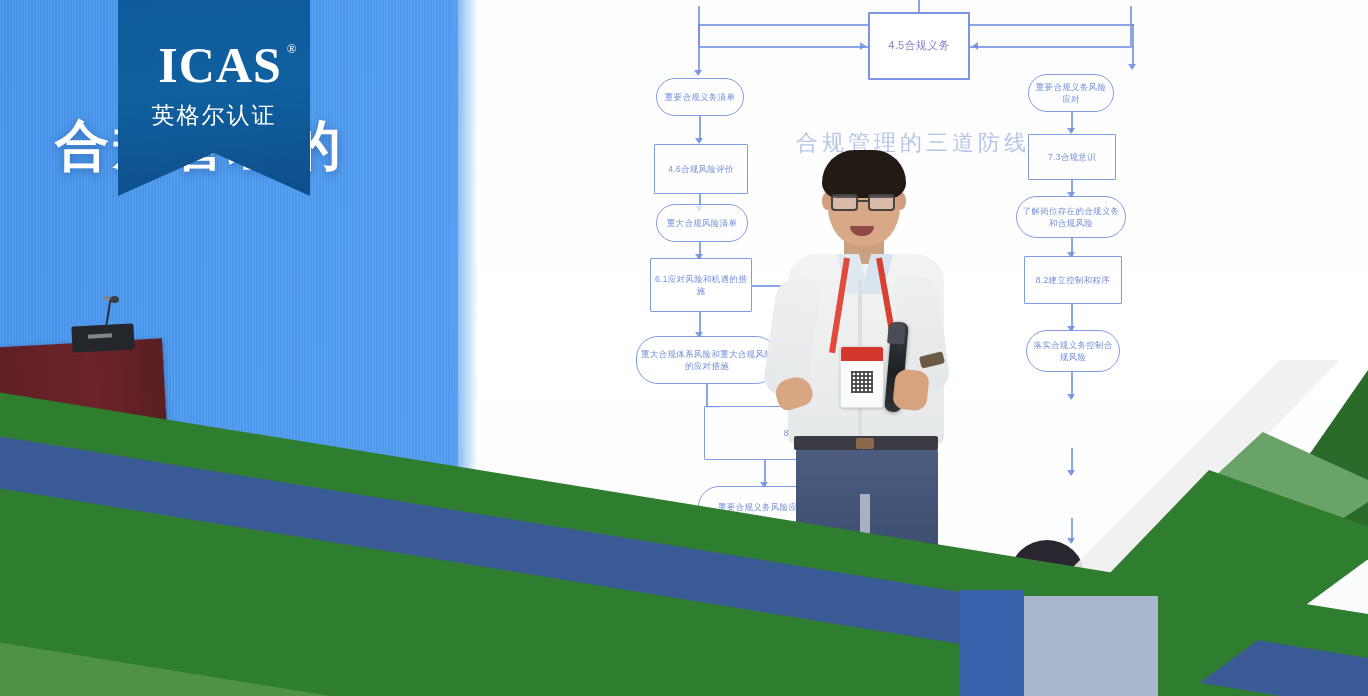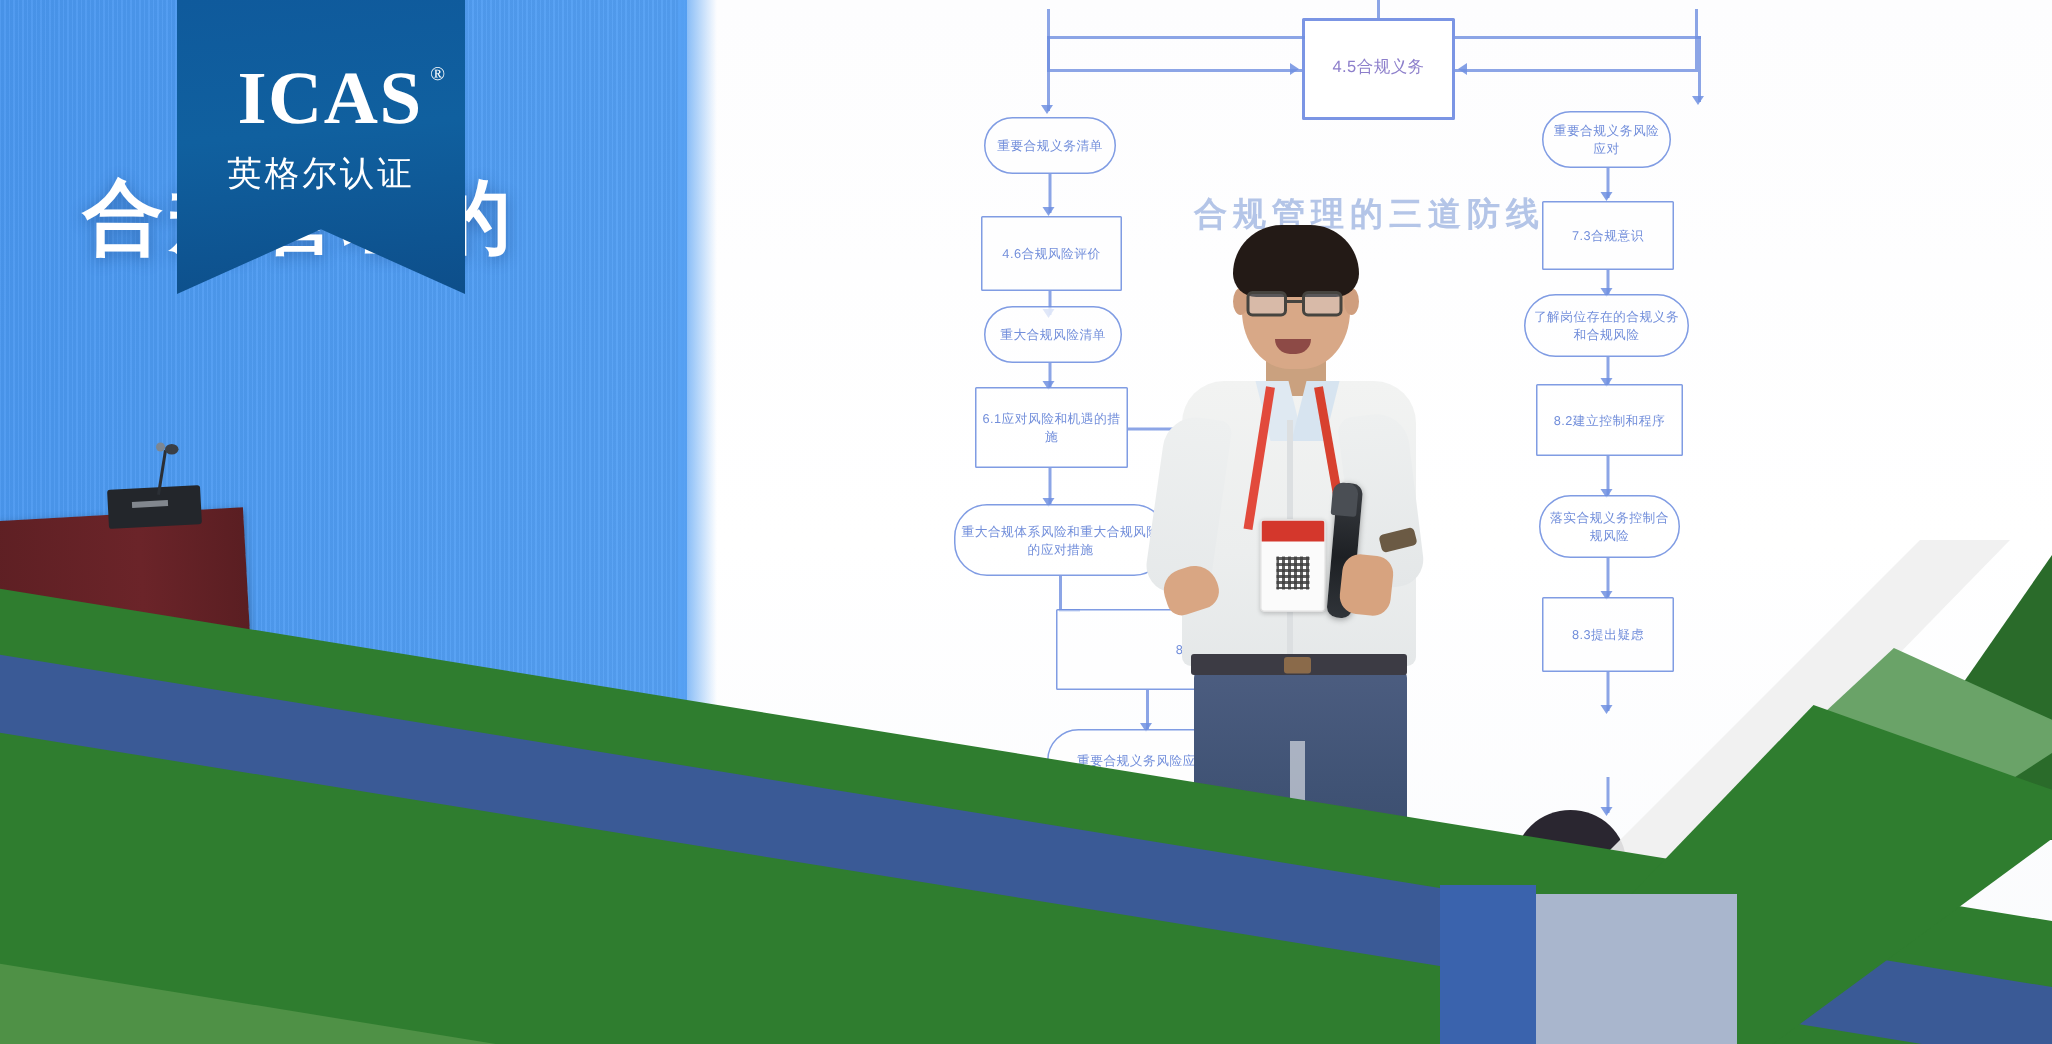--- a/index.html
+++ b/index.html
@@ -164,21 +164,21 @@
     border-bottom:4px solid transparent; border-right:none;
   }
   .arrow.left {
     border-right:6px solid #6f8fe0; border-top:4px solid transparent;
     border-bottom:4px solid transparent; border-left:none;
   }
   .slide-heading {
     position:absolute; left:338px; top:128px;
     font-size:22px; color:#a8bce4; letter-spacing:4px;
     white-space:nowrap; opacity:.85;
-    font-weight:700;
+    font-weight:400;
   }
 
   
   .speaker { position:absolute; left:770px; top:150px; width:230px; height:480px; z-index:6; }
   .sp-head {
     position:absolute; left:58px; top:8px; width:72px; height:88px;
     background:#d8a887; border-radius:48% 48% 44% 44%;
   }
   .sp-hair {
     position:absolute; left:52px; top:0px; width:84px; height:48px;
@@ -441,21 +441,20 @@
     <div class="arrow" style="left:609px; top:252px;"></div>
 
     <div class="node rect" style="left:566px; top:256px; width:98px; height:48px;">8.2建立控制和程序</div>
     <div class="conn v" style="left:613px; top:304px; height:26px;"></div>
     <div class="arrow" style="left:609px; top:326px;"></div>
 
     <div class="node pill" style="left:568px; top:330px; width:94px; height:42px;">落实合规义务控制合规风险</div>
     <div class="conn v" style="left:613px; top:372px; height:26px;"></div>
     <div class="arrow" style="left:609px; top:394px;"></div>
 
-    <div class="node rect" style="left:570px; top:398px; width:88px; height:50px;">8.3提出疑虑</div>
     <div class="conn v" style="left:613px; top:448px; height:26px;"></div>
     <div class="arrow" style="left:609px; top:470px;"></div>
 
     <div class="conn v" style="left:613px; top:518px; height:24px;"></div>
     <div class="arrow" style="left:609px; top:538px;"></div>
   </div>
 
   <div class="aud" style="left:618px; top:534px; width:78px; height:72px; background:#2e2a33;"></div>
   <div class="aud" style="left:742px; top:556px; width:66px; height:60px; background:#3a3038;"></div>
   <div class="aud" style="left:1010px; top:540px; width:74px; height:70px; background:#2a2630;"></div>

